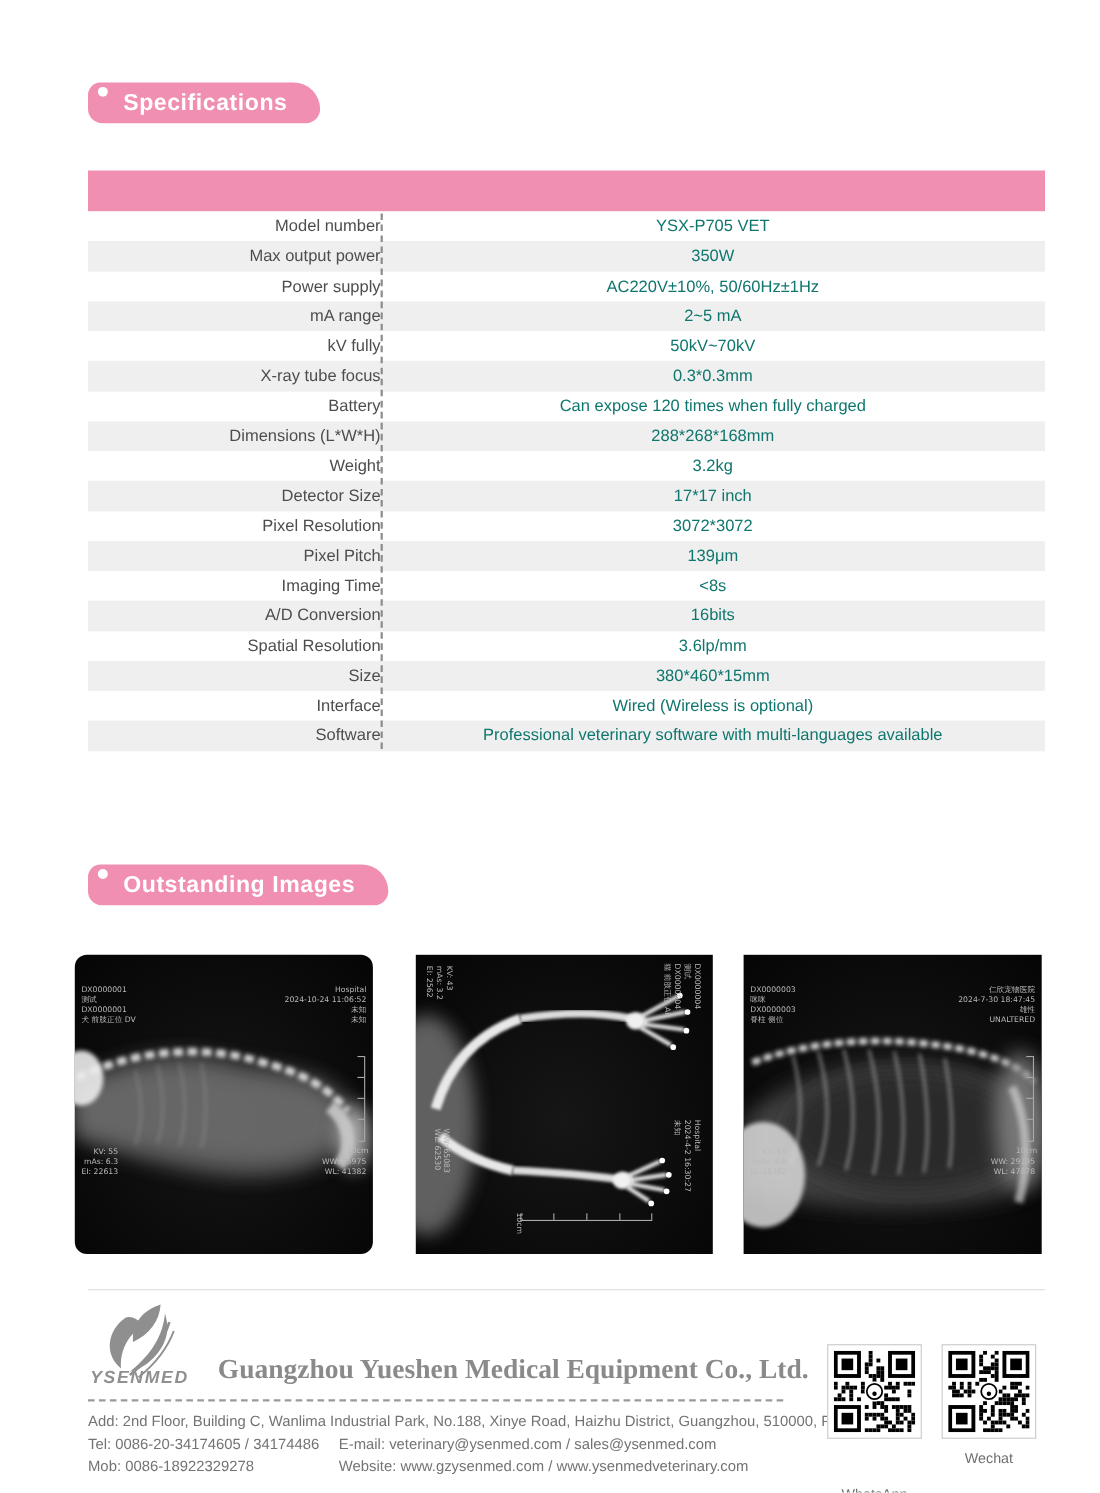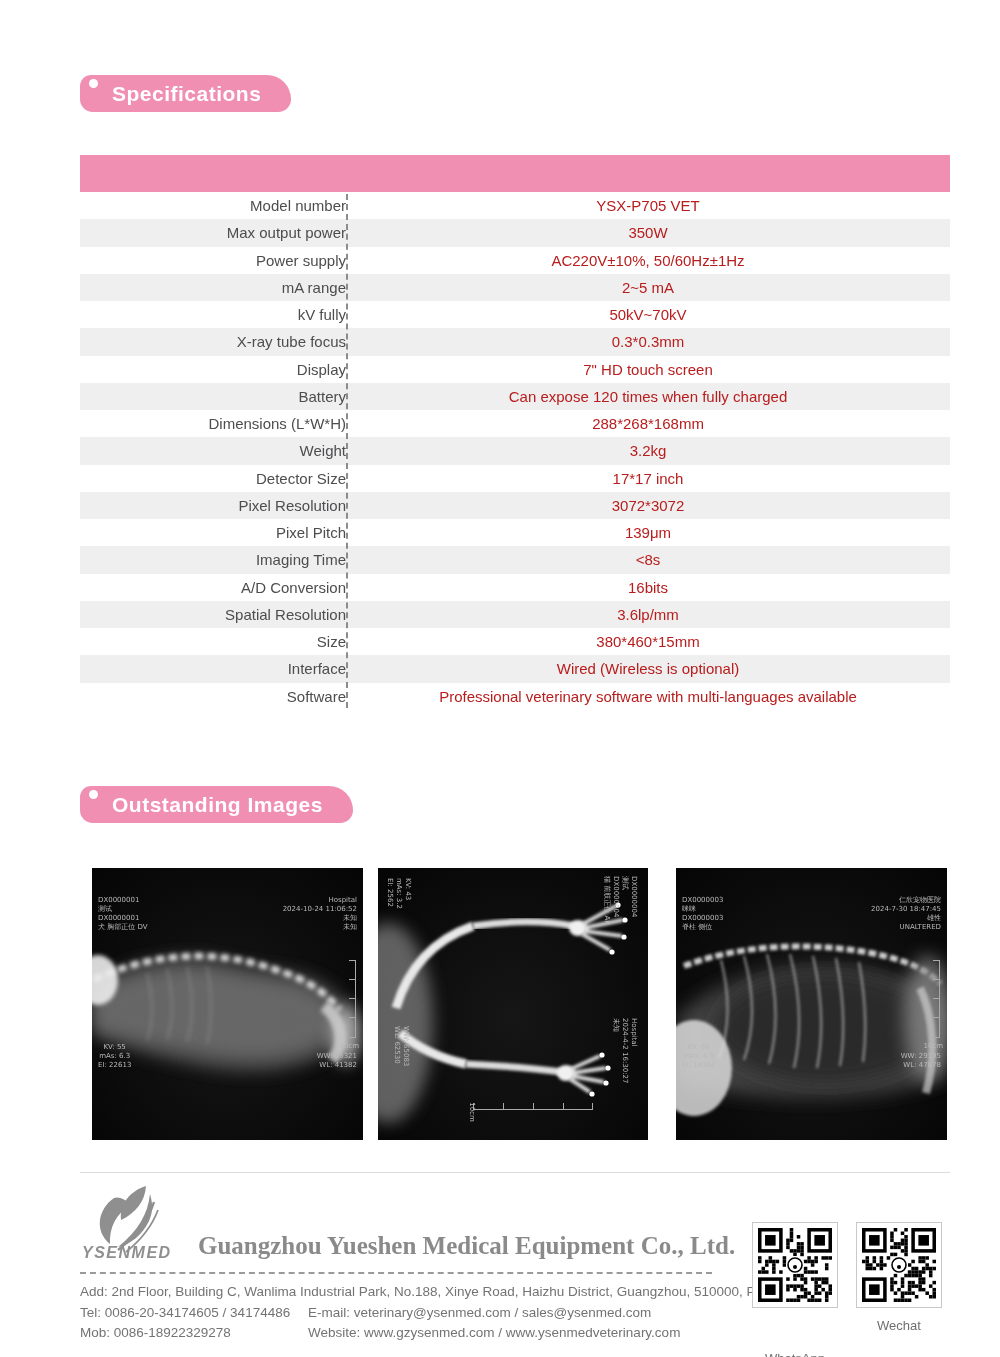--- a/index.html
+++ b/index.html
@@ -13,33 +13,33 @@
   .badge::before { content:""; position:absolute; top:4px; left:9px; width:9px; height:9px;
            background:#fff; border-radius:50%; }
 
   
   .spec-table { position:absolute; left:80px; top:155px; width:870px; }
   .spec-head { height:37px; background:#f08fb1; }
   .spec-rows { position:relative; }
   .trow { display:flex; height:27.25px; align-items:center; }
   .trow:nth-child(even) { background:#efefef; }
   .tlabel { width:266px; text-align:right; font-size:15px; color:#4d4d4f; }
-  .tvalue { flex:1; text-align:center; font-size:15px; color:#b91c1c; }
+  .tvalue { flex:1; text-align:center; font-size:15px; color:#0f766e; }
   .col-divider { position:absolute; left:266px; top:2px; bottom:2px; width:0;
                  border-left:2px dashed #8c8c8e; }
 
   
   .xray { position:absolute; top:868px; width:271px; height:272px; background:
           radial-gradient(ellipse at 50% 55%, #161616 0%, #0a0a0a 70%, #050505 100%); overflow:hidden; }
   .xray svg { position:absolute; left:0; top:0; }
   .ovl { position:absolute; font-family:"DejaVu Sans", sans-serif; font-size:7px;
          line-height:9px; color:#b9b9b9; white-space:nowrap; }
   .tl { left:6px; top:28px; text-align:left; }
   .tr { right:6px; top:28px; text-align:right; }
-  .bl { left:6px; bottom:70px; text-align:center; }
+  .bl { left:6px; bottom:70px; text-align:right; }
   .br { right:6px; bottom:70px; text-align:right; }
   .rot { transform:rotate(90deg); transform-origin:left top; }
   .ruler-v { position:absolute; right:7px; top:92px; height:78px; width:7px;
              border-right:1px solid #aaa; }
   .ruler-v i { position:absolute; right:0; width:6px; border-top:1px solid #aaa; display:block; }
   .ruler-label-v { position:absolute; right:4px; top:174px; font-size:7px; color:#b9b9b9;
              font-family:"DejaVu Sans", sans-serif; }
   .ruler-h { position:absolute; left:95px; bottom:30px; width:120px; height:7px;
              border-bottom:1px solid #aaa; }
   .ruler-h i { position:absolute; bottom:0; height:6px; border-left:1px solid #aaa; display:block; }
@@ -94,24 +94,20 @@
         </div>
       <div class="trow">
           <div class="tlabel">kV fully</div>
           <div class="tvalue">50kV~70kV</div>
         </div>
       <div class="trow">
           <div class="tlabel">X-ray tube focus</div>
           <div class="tvalue">0.3*0.3mm</div>
         </div>
       <div class="trow">
-          <div class="tlabel">Display</div>
-          <div class="tvalue">7" HD touch screen</div>
-        </div>
-      <div class="trow">
           <div class="tlabel">Battery</div>
           <div class="tvalue">Can expose 120 times when fully charged</div>
         </div>
       <div class="trow">
           <div class="tlabel">Dimensions (L*W*H)</div>
           <div class="tvalue">288*268*168mm</div>
         </div>
       <div class="trow">
           <div class="tlabel">Weight</div>
           <div class="tvalue">3.2kg</div>
@@ -151,21 +147,21 @@
       <div class="trow">
           <div class="tlabel">Software</div>
           <div class="tvalue">Professional veterinary software with multi-languages available</div>
         </div>
       <div class="col-divider"></div>
     </div>
   </div>
 
   <div class="badge" style="left:80px; top:786px;">Outstanding Images</div>
 
-  <div class="xray" style="left:92px;">
+  <div class="xray" style="left:68px;border-radius:11px;">
     <svg width="271" height="272" viewBox="0 0 271 272">
       <defs>
         <filter id="bl1" x="-60%" y="-60%" width="220%" height="220%">
             <feGaussianBlur stdDeviation="8"></feGaussianBlur>
           </filter>
         <filter id="bs1" x="-60%" y="-60%" width="220%" height="220%">
             <feGaussianBlur stdDeviation="2"></feGaussianBlur>
           </filter>
       </defs>
       <path d="M0,115 C45,90 95,82 140,94 C185,106 215,98 245,125 C262,142 258,172 238,185 C195,210 140,206 95,196 C55,188 18,176 0,168 Z" fill="#4f4f4f" filter="url(#bl1)" opacity="0.9"></path>
@@ -173,35 +169,35 @@
       <path d="M2,112 C55,86 115,82 165,96 C205,107 228,118 248,142" stroke="#e2e2e2" stroke-width="7" fill="none" stroke-dasharray="9 4" filter="url(#bs1)" opacity="0.9"></path>
       <path d="M55,105 q10,40 0,68 M75,100 q10,42 0,72 M95,98 q10,44 0,76 M115,98 q8,44 0,78" stroke="#a5a5a5" stroke-width="1.6" fill="none" opacity="0.5" filter="url(#bs1)"></path>
       <ellipse cx="6" cy="112" rx="20" ry="25" fill="#ededed" filter="url(#bs1)" opacity="0.9"></ellipse>
       <path d="M232,138 C250,152 254,176 240,192" stroke="#d0d0d0" stroke-width="12" fill="none" filter="url(#bs1)" opacity="0.85"></path>
       <ellipse cx="254" cy="166" rx="15" ry="30" fill="#c9c9c9" filter="url(#bl1)" opacity="0.8"></ellipse>
     </svg>
     <div class="ovl tl">
       <div>DX0000001</div>
       <div>测试</div>
       <div>DX0000001</div>
-      <div>犬 胸部正位 DV</div>
+      <div>犬 前肢正位 DV</div>
     </div>
     <div class="ovl tr">
       <div>Hospital</div>
       <div>2024-10-24 11:06:52</div>
       <div>未知</div>
       <div>未知</div>
     </div>
     <div class="ovl bl">
       <div>KV: 55</div>
       <div>mAs: 6.3</div>
       <div>EI: 22613</div>
     </div>
     <div class="ovl br">
-      <div>WW: 45321</div>
+      <div>WW: 75975</div>
       <div>WL: 41382</div>
     </div>
     <div class="ruler-v">
       <i style="top:0"></i>
         <i style="top:19px"></i>
         <i style="top:38px"></i>
         <i style="top:57px"></i>
         <i style="top:77px"></i>
     </div>
     <span class="ruler-label-v">10cm</span>

